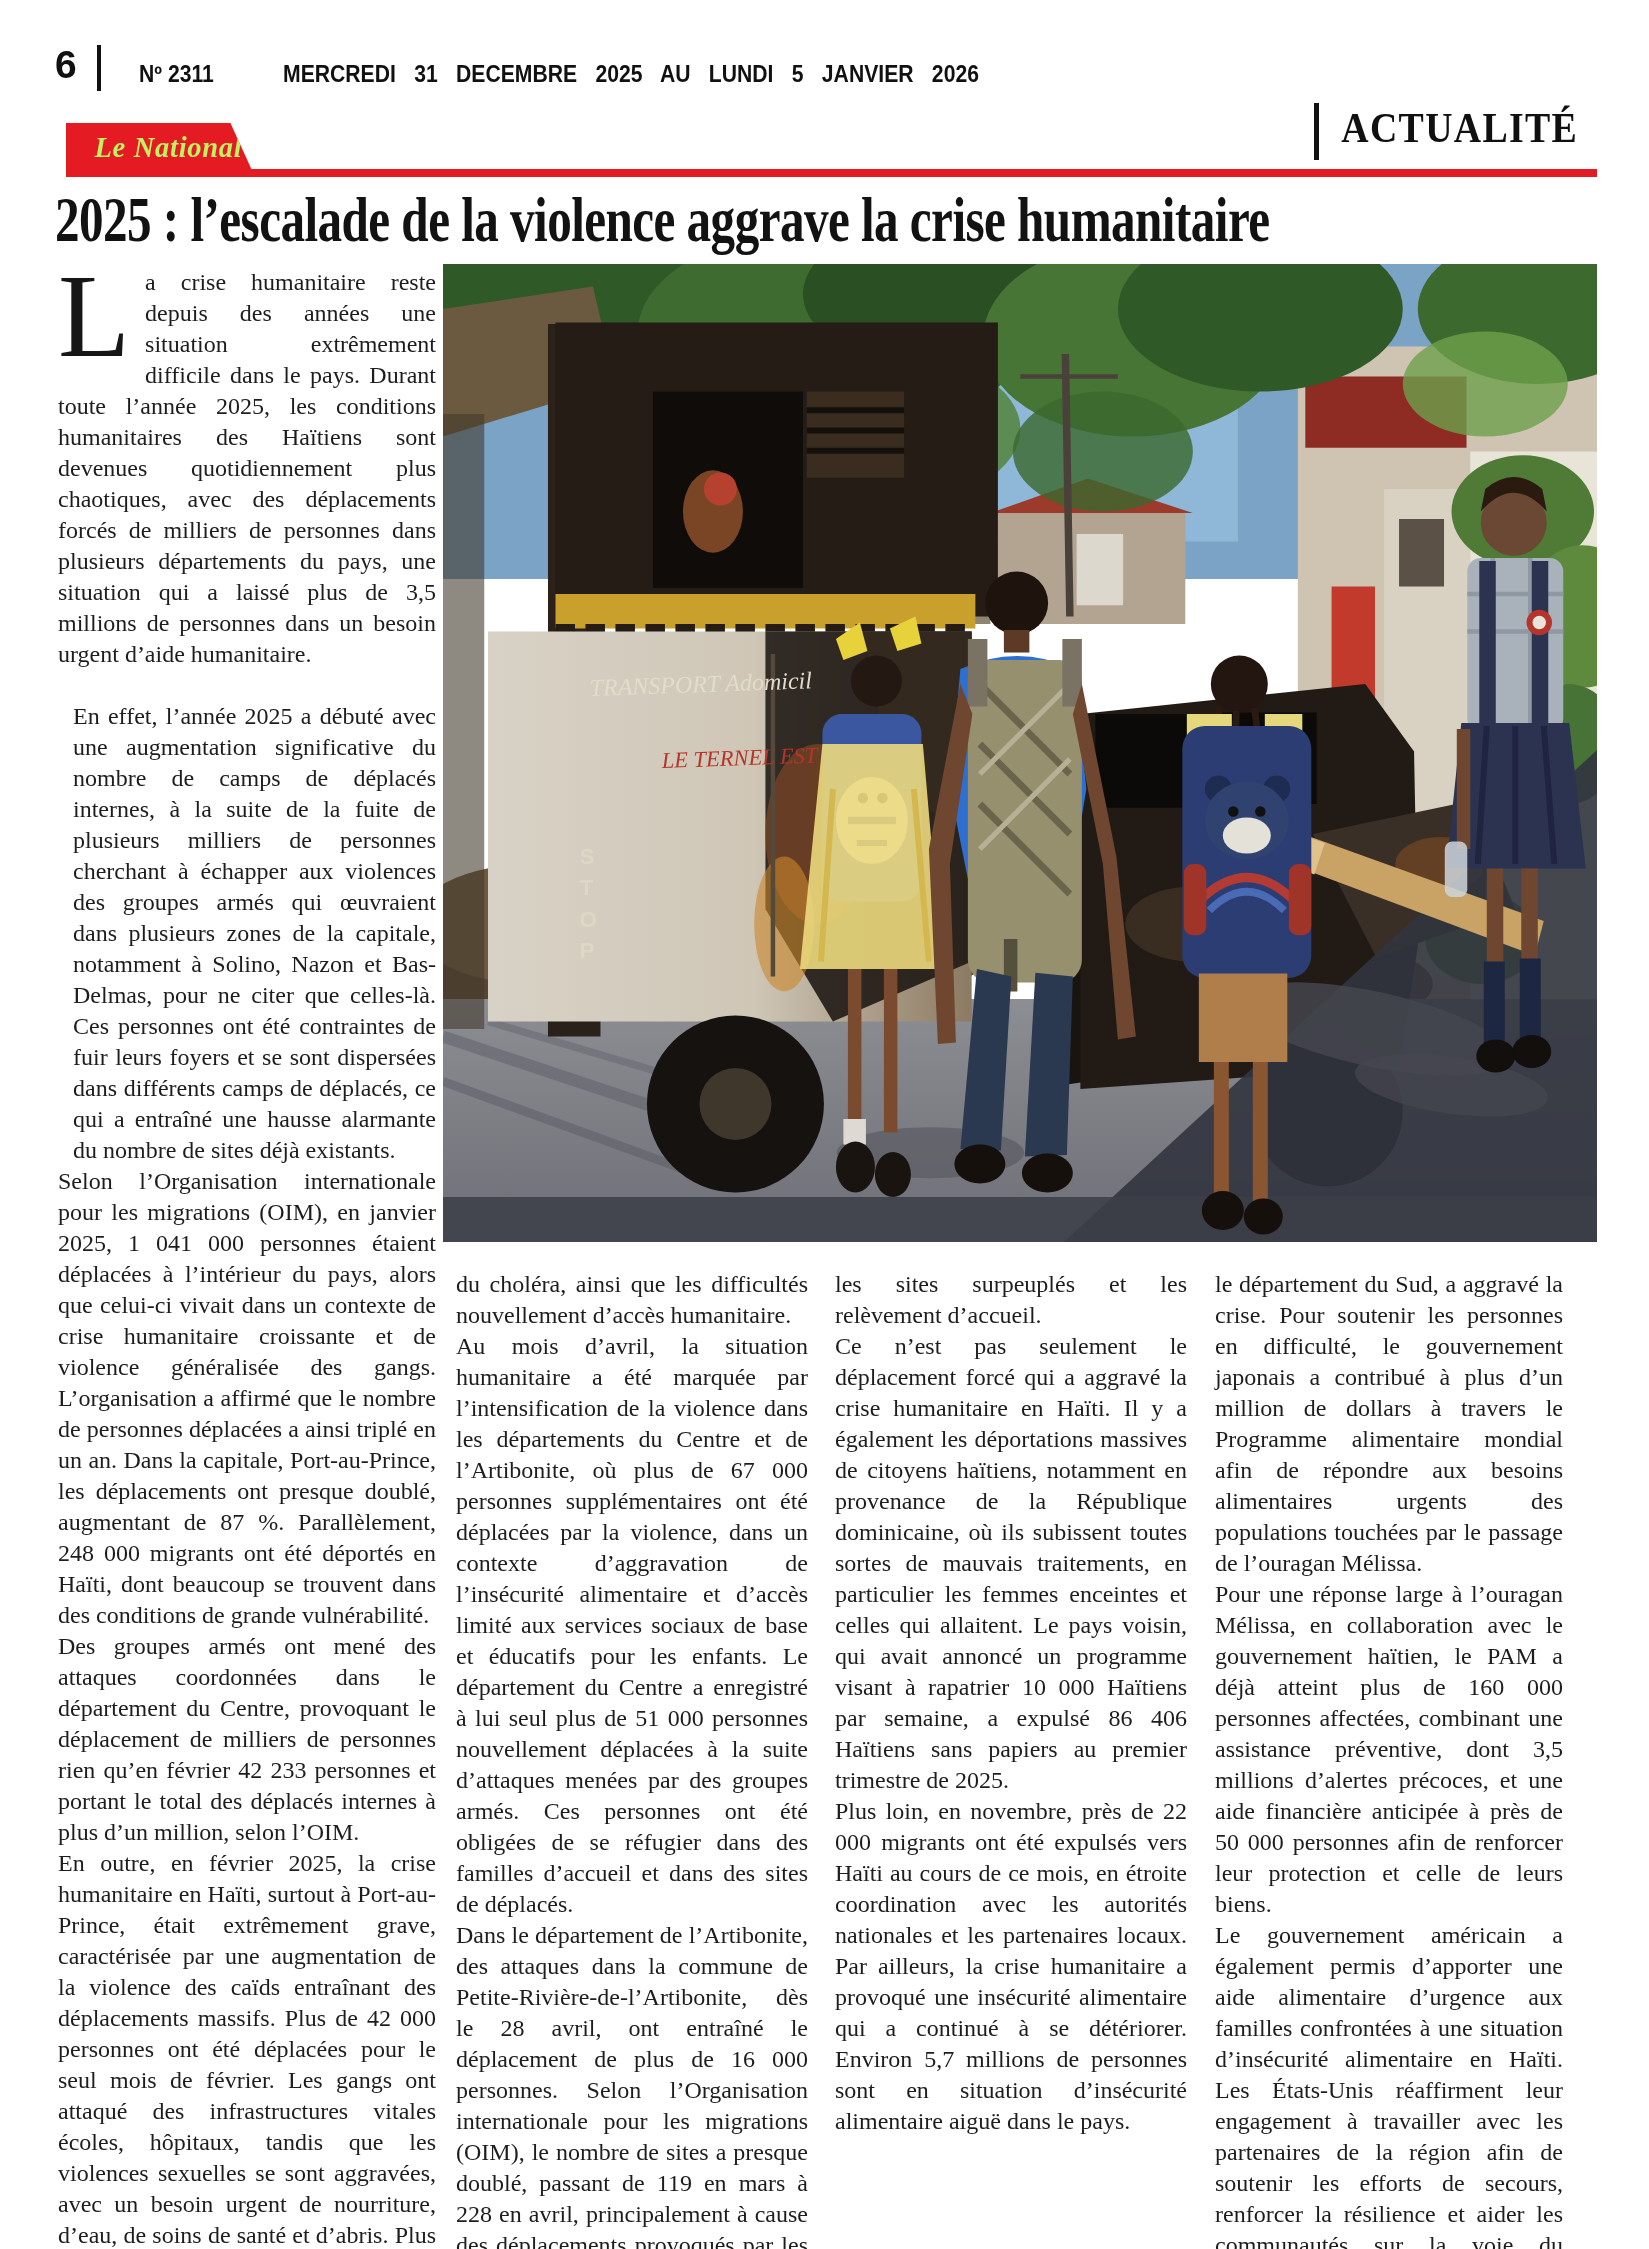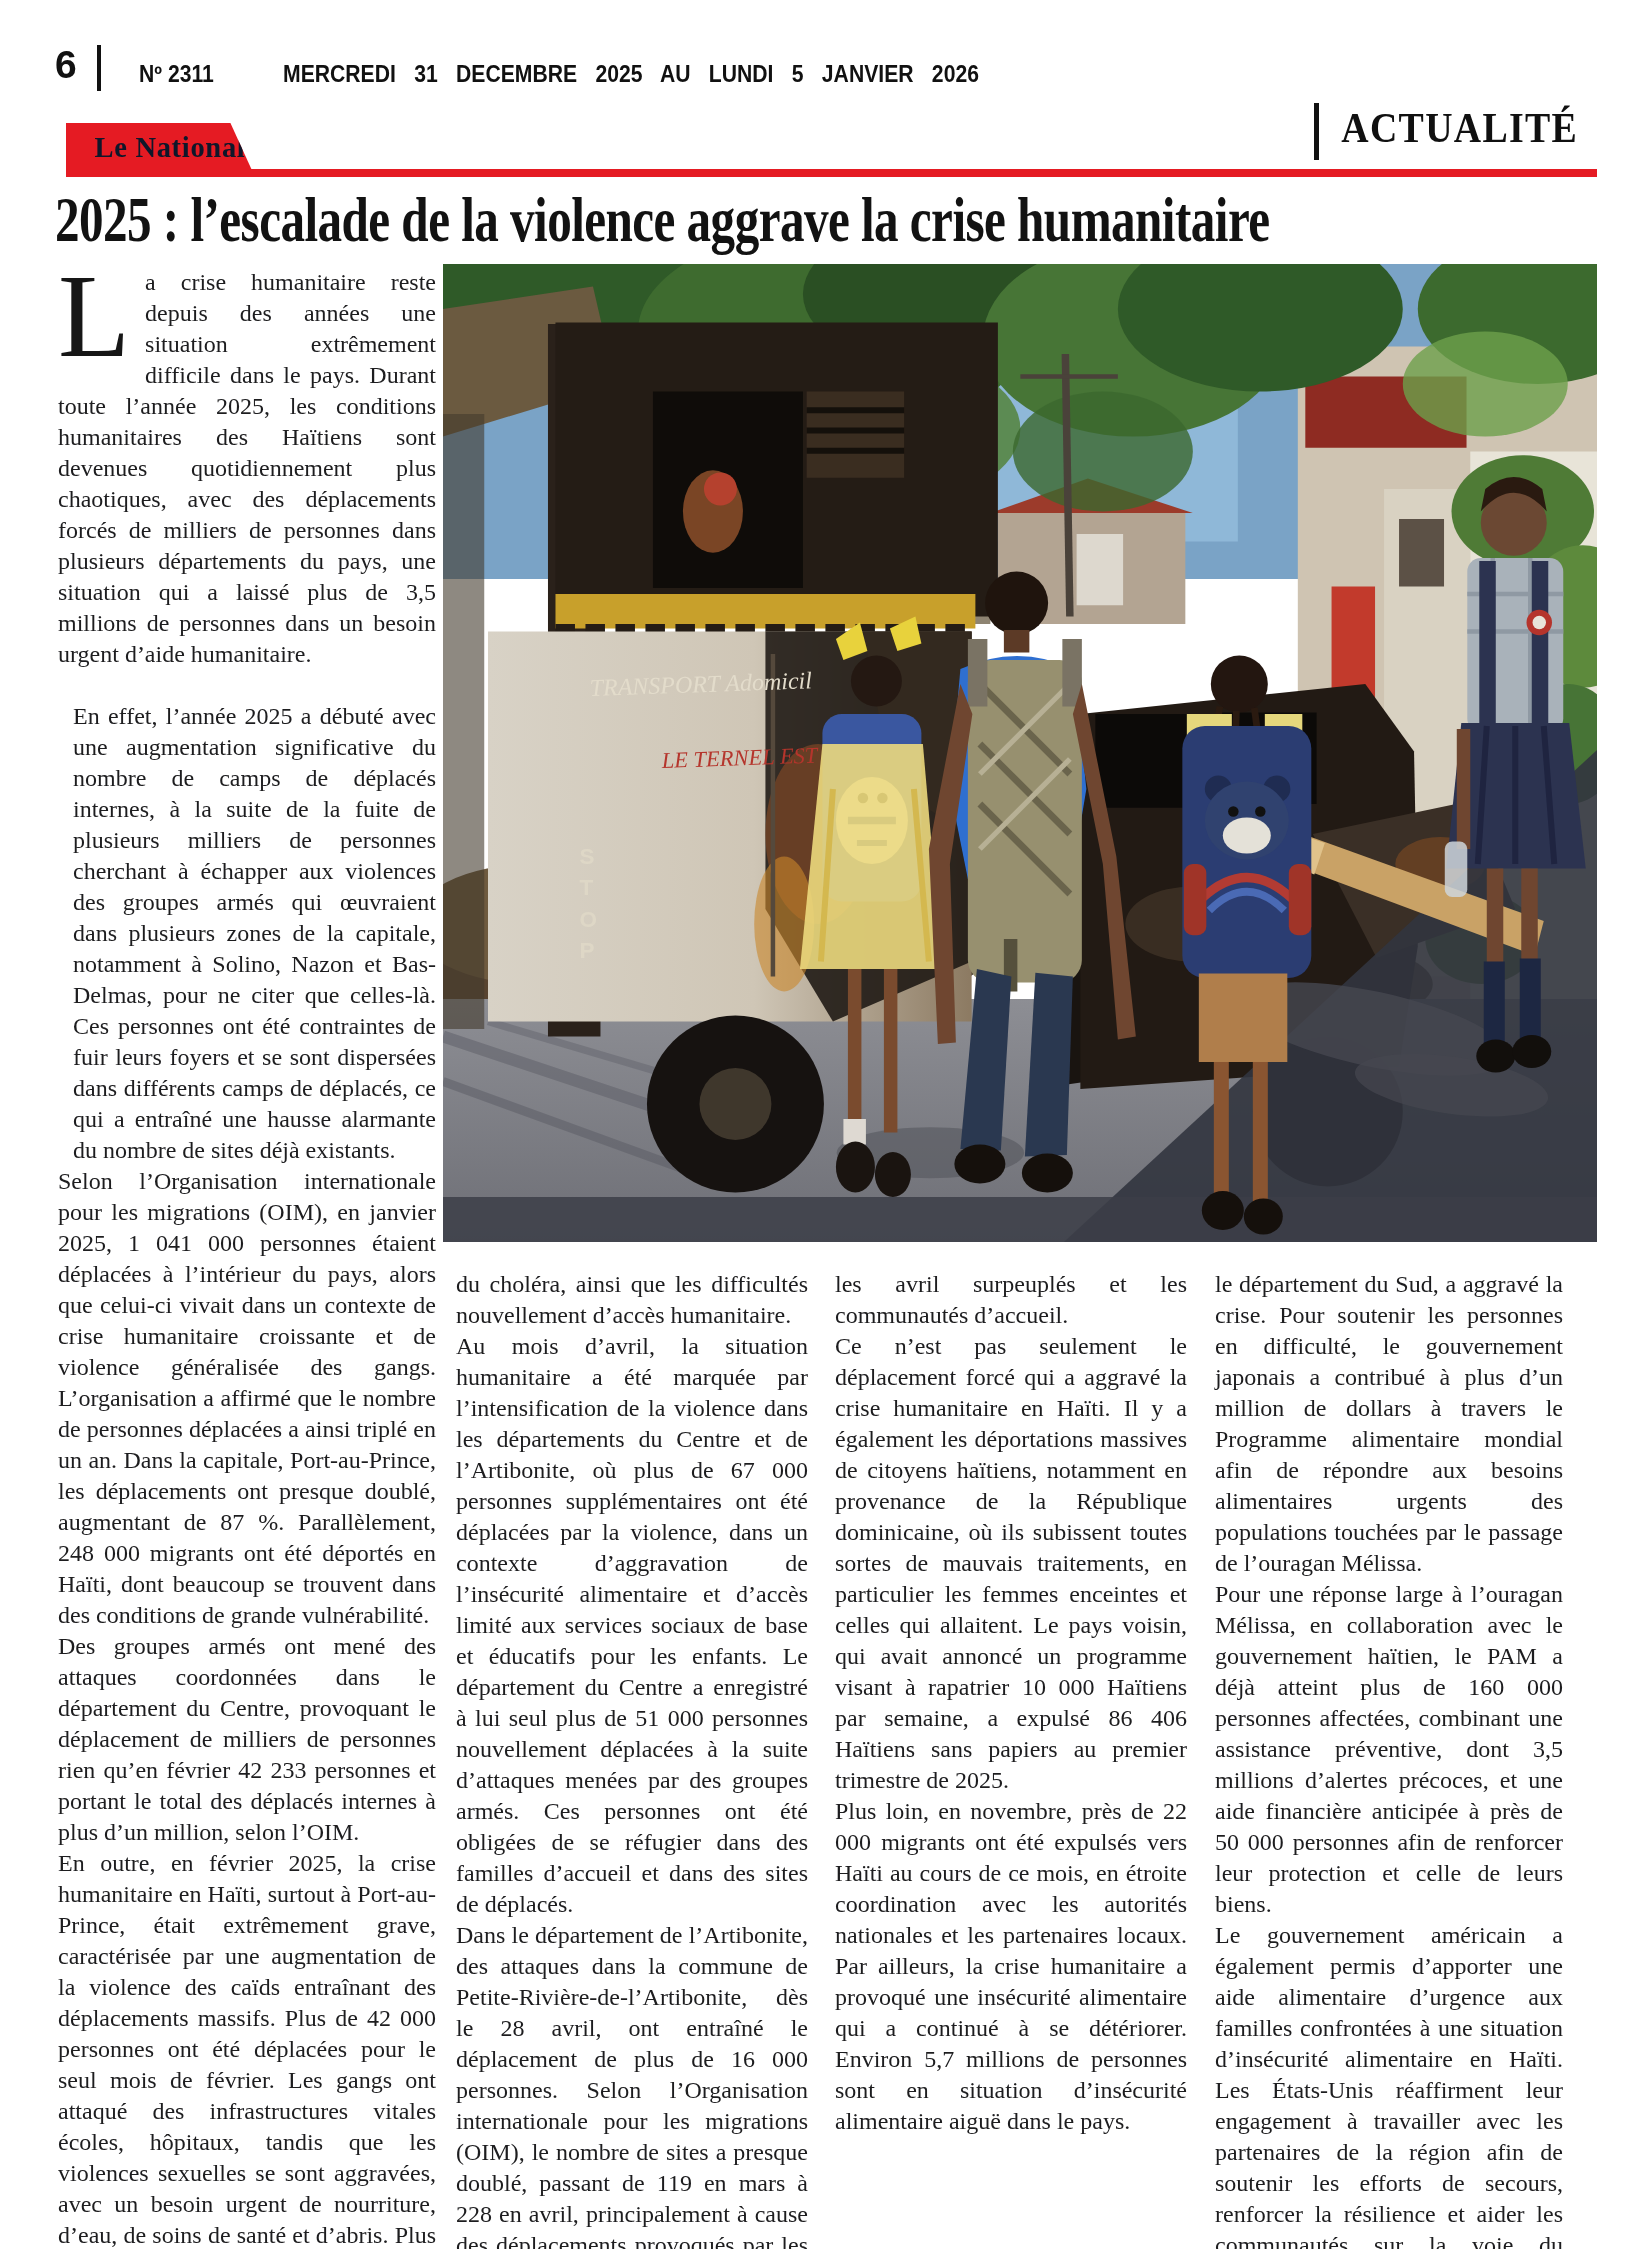--- a/index.html
+++ b/index.html
@@ -23,23 +23,24 @@
     position:absolute; left:283px; top:61px;
     font-family:"Liberation Sans", sans-serif; font-weight:bold; font-size:23px; color:#111;
     word-spacing:13.5px; transform:scaleX(.92); transform-origin:left; white-space:nowrap;
   }
   .masthead {
     position:absolute; left:66px; top:123px; width:189px; height:54px;
     background:#e51b23;
     clip-path:polygon(0 0, 87% 0, 100% 100%, 0 100%);
   }
   .masthead span {
-    position:absolute; left:28.5px; top:9px; color:#0f172a;
+    position:absolute; left:28.5px; top:9px; color:#bef264;
     font-family:"Liberation Serif", serif; font-weight:bold; font-size:28.5px; letter-spacing:0.7px;
     white-space:nowrap;
+    font-style:italic;
   }
   .red-rule { position:absolute; left:66px; top:169px; width:1531px; height:7.5px; background:#e51b23; }
   .section-bar { position:absolute; left:1314px; top:103px; width:4.5px; height:57px; background:#111; }
   .section {
     position:absolute; right:72px; top:103px;
     font-family:"Liberation Serif", serif; font-weight:bold; font-size:43px; color:#101010;
     letter-spacing:1.5px; transform:scaleX(.88); transform-origin:right; white-space:nowrap;
   }
   
   .headline {
@@ -297,21 +298,21 @@
   </div>
 
   <div class="col" id="col2">
     <p class="para">du choléra, ainsi que les difficultés nouvellement d’accès humanitaire.</p>
     <p class="para">Au mois d’avril, la situation humanitaire a été marquée par l’intensification de la violence dans les départements du Centre et de l’Artibonite, où plus de 67 000 personnes supplémentaires ont été déplacées par la violence, dans un contexte d’aggravation de l’insécurité alimentaire et d’accès limité aux services sociaux de base et éducatifs pour les enfants. Le département du Centre a enregistré à lui seul plus de 51 000 personnes nouvellement déplacées à la suite d’attaques menées par des groupes armés. Ces personnes ont été obligées de se réfugier dans des familles d’accueil et dans des sites de déplacés.</p>
     <p class="para">Dans le département de l’Artibonite, des attaques dans la commune de Petite-Rivière-de-l’Artibonite, dès le 28 avril, ont entraîné le déplacement de plus de 16 000 personnes. Selon l’Organisation internationale pour les migrations (OIM), le nombre de sites a presque doublé, passant de 119 en mars à 228 en avril, principalement à cause des déplacements provoqués par les attaques armées dans le département du Centre.</p>
 
   </div>
 
   <div class="col" id="col3">
-    <p class="para">les avril surpeuplés et les communautés d’accueil.</p>
+    <p class="para">les sites surpeuplés et les relèvement d’accueil.</p>
     <p class="para">Ce n’est pas seulement le déplacement forcé qui a aggravé la crise humanitaire en Haïti. Il y a également les déportations massives de citoyens haïtiens, notamment en provenance de la République dominicaine, où ils subissent toutes sortes de mauvais traitements, en particulier les femmes enceintes et celles qui allaitent. Le pays voisin, qui avait annoncé un programme visant à rapatrier 10 000 Haïtiens par semaine, a expulsé 86 406 Haïtiens sans papiers au premier trimestre de 2025.</p>
     <p class="para">Plus loin, en novembre, près de 22 000 migrants ont été expulsés vers Haïti au cours de ce mois, en étroite coordination avec les autorités nationales et les partenaires locaux. Par ailleurs, la crise humanitaire a provoqué une insécurité alimentaire qui a continué à se détériorer. Environ 5,7 millions de personnes sont en situation d’insécurité alimentaire aiguë dans le pays.</p>
 
   </div>
 
   <div class="col" id="col4">
     <p class="para">le département du Sud, a aggravé la crise. Pour soutenir les personnes en difficulté, le gouvernement japonais a contribué à plus d’un million de dollars à travers le Programme alimentaire mondial afin de répondre aux besoins alimentaires urgents des populations touchées par le passage de l’ouragan Mélissa.</p>
     <p class="para">Pour une réponse large à l’ouragan Mélissa, en collaboration avec le gouvernement haïtien, le PAM a déjà atteint plus de 160 000 personnes affectées, combinant une assistance préventive, dont 3,5 millions d’alertes précoces, et une aide financière anticipée à près de 50 000 personnes afin de renforcer leur protection et celle de leurs biens.</p>
     <p class="para"><span>Le gouvernement américain a également permis d’apporter une aide alimentaire d’urgence aux familles confrontées à une situation d’insécurité alimentaire en Haïti. Les États-Unis réaffirment leur engagement à travailler avec les partenaires de la région afin de soutenir les efforts de secours, renforcer la résilience et aider les communautés sur la voie du relèvement.</span></p>
 

